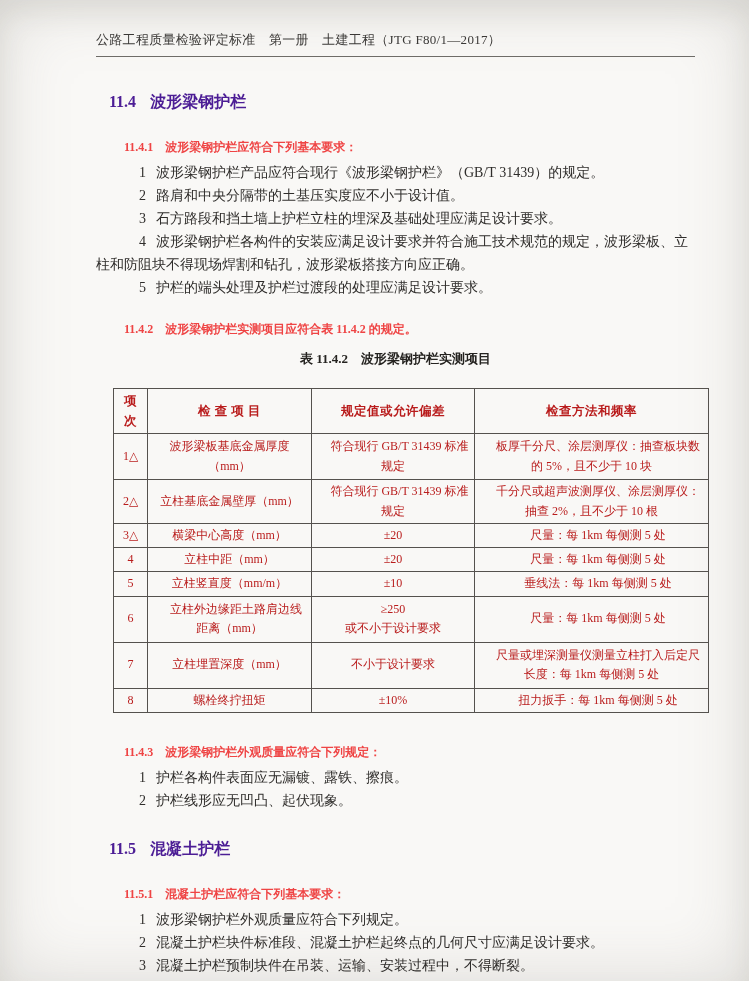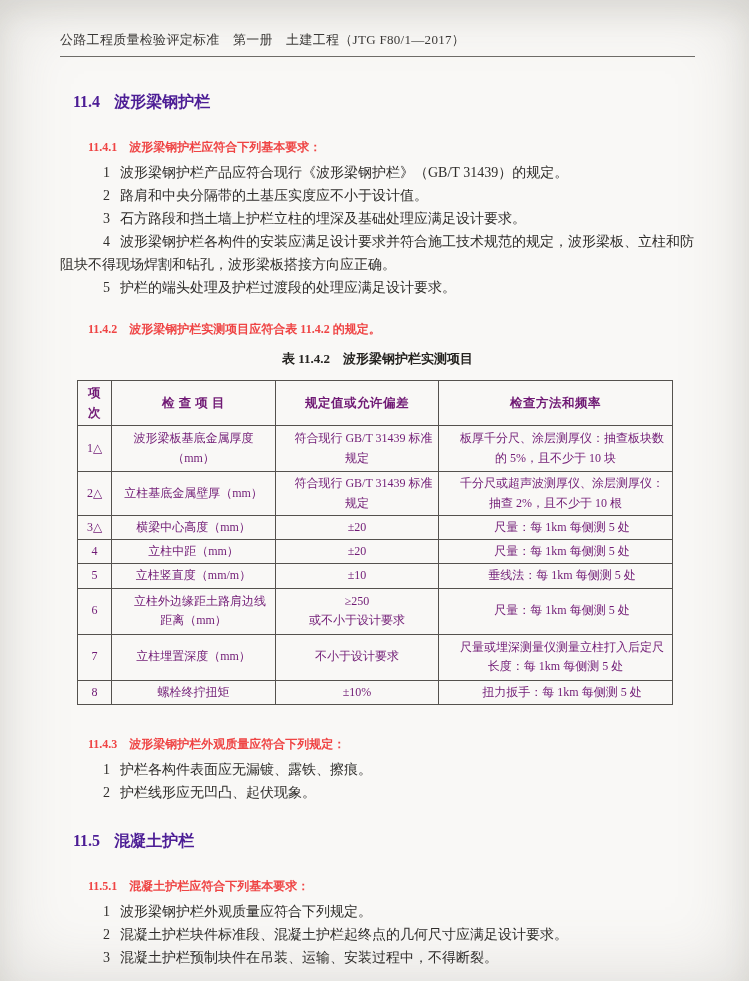--- a/index.html
+++ b/index.html
@@ -9,20 +9,21 @@
     background: #e7e6e3;
     font-family: "Liberation Serif", "DejaVu Serif", serif;
   }
   .page {
     position: relative;
     width: 749px; height: 981px;
     background: #f9f8f6;
     box-shadow: inset 0 0 70px rgba(125,120,110,0.22), inset 0 14px 26px rgba(125,120,110,0.12);
     color: #2f2d2b;
     overflow: hidden;
+    padding-left: 36px;
   }
   .content { padding: 0 54px 0 60px; }
 
   
   .page-header {
     padding-top: 31px;
     font-size: 13px;
     color: #3a3836;
     letter-spacing: 0.3px;
   }
@@ -72,23 +73,23 @@
     margin-top: 9px;
     text-align: center;
     font-weight: bold;
     font-size: 13px;
     color: #252320;
   }
   table.t {
     border-collapse: collapse;
     table-layout: fixed;
     width: 595px;
-    margin: 12px 0 0 17px;
+    margin: 20px 0 0 17px;
     font-size: 12px;
-    color: #701a75;
+    color: #b91c1c;
   }
   table.t th, table.t td {
     border: 1px solid #55524e;
     padding: 2px 4px;
     text-align: center;
     vertical-align: middle;
     line-height: 1.6;
     overflow: hidden;
   }
   table.t th { font-weight: bold; font-size: 12.5px; letter-spacing: 0.5px; }

